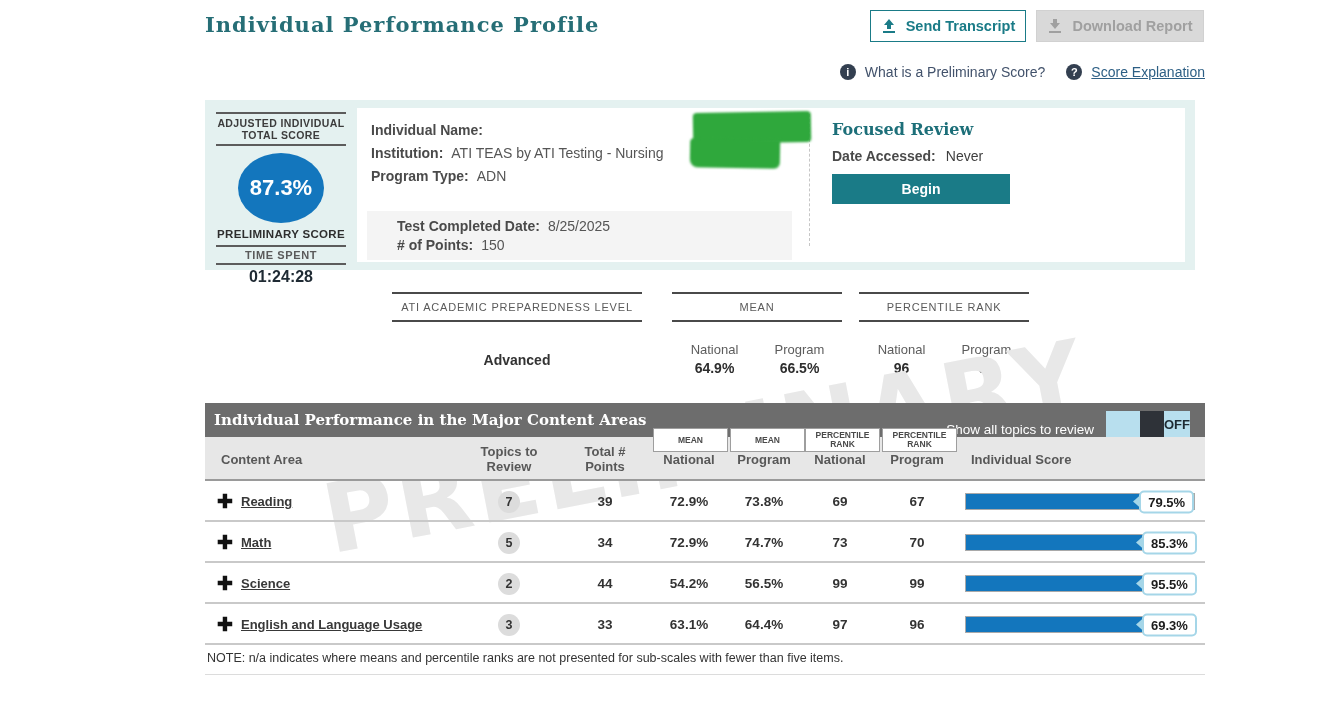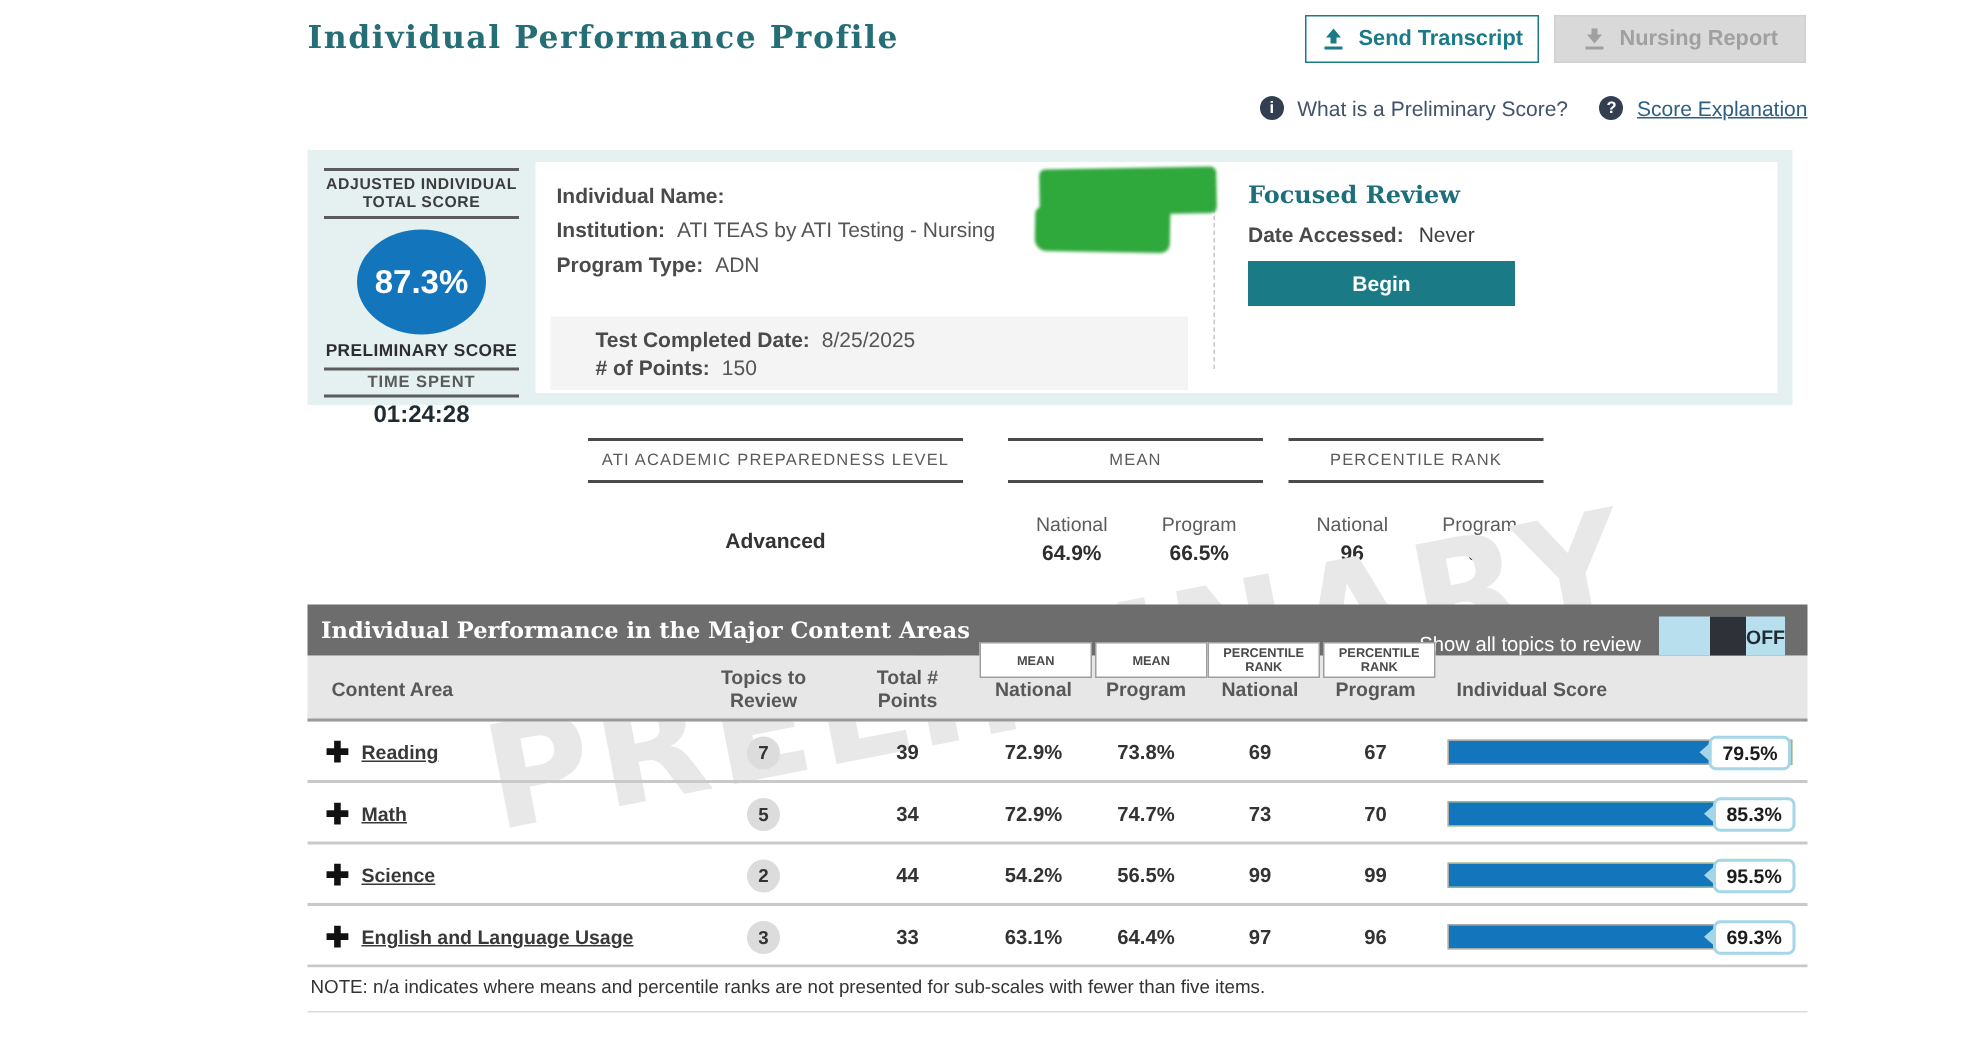--- a/index.html
+++ b/index.html
@@ -129,21 +129,21 @@
     <span>Send Transcript</span>
   </div>
 
   <div class="btn btn-download">
     <span>
       <svg width="16" height="16" viewBox="0 0 16 16">
           <path d="M8 11 L3 5 H6 V1 H10 V5 H13 Z" fill="#a0a0a0"></path>
           <rect x="2" y="13" width="12" height="2" fill="#a0a0a0"></rect>
         </svg>
     </span>
-    <span>Nursing Report</span>
+    <span>Download Report</span>
   </div>
 
   <div class="links-row">
     <span class="circle-ico">i</span>
     <span class="q-text">What is a Preliminary Score?</span>
     <span class="circle-ico">?</span>
     <span class="link">Score Explanation</span>
   </div>
 
   <div class="panel">

